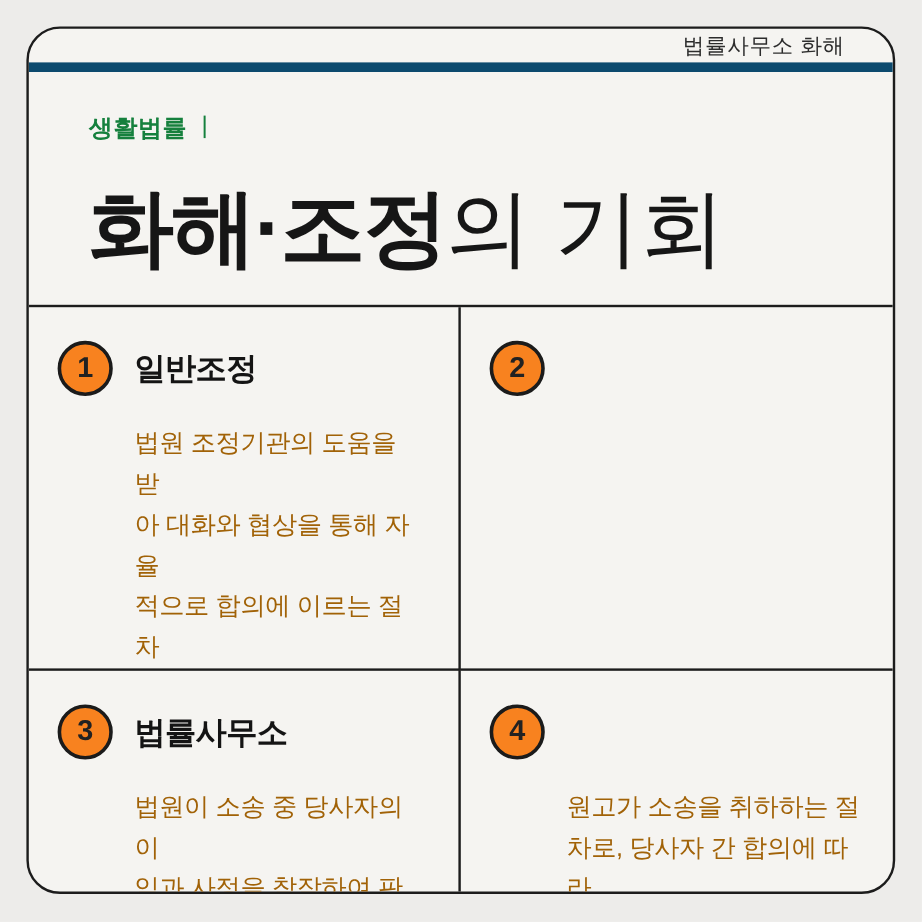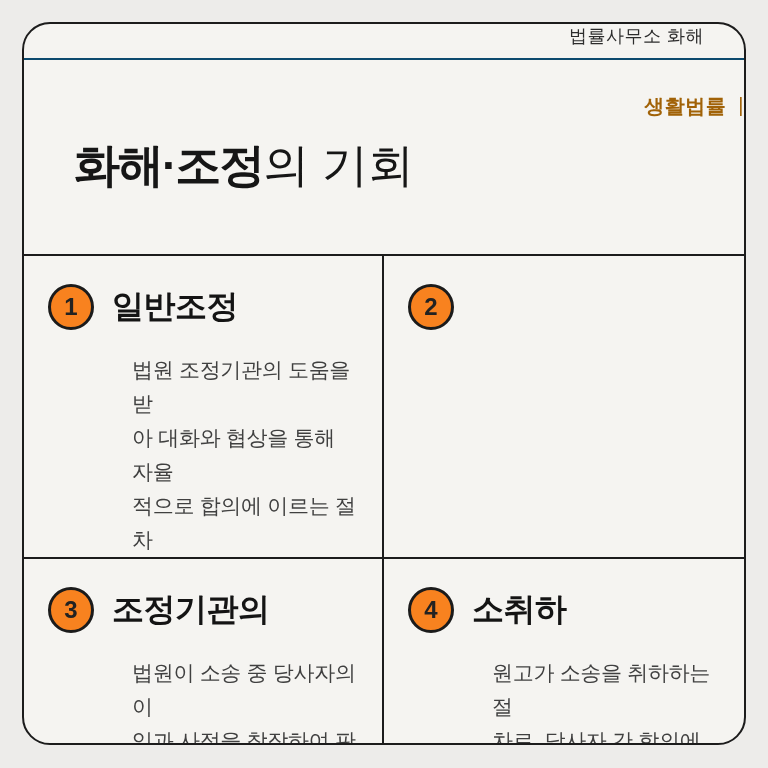--- a/index.html
+++ b/index.html
@@ -16,50 +16,50 @@
     background: #f5f4f1;
     border: 2px solid #1c1c1c;
     border-radius: 28px;
     overflow: hidden;
     display: flex;
     flex-direction: column;
   }
   .card-header {
     height: 36px;
     flex: 0 0 36px;
-    border-bottom: 2px solid #0c4a6e;
+    border-bottom: 8px solid #0c4a6e;
     display: flex;
+    align-items: center;
     justify-content: flex-end;
     padding-right: 40px;
   }
   .brand {
     font-size: 18px;
     font-weight: 500;
     color: #2c2c2c;
     letter-spacing: 0.5px;
   }
   .title-section {
     flex: 0 0 196px;
     border-bottom: 2px solid #1c1c1c;
     padding: 33px 0 0 50px;
   }
   .kicker {
     font-size: 20px;
     font-weight: 700;
-    color: #a16207;
+    color: #15803d;
     display: flex;
     align-items: center;
     gap: 12px;
     letter-spacing: 0.5px;
-    justify-content: flex-end;
   }
   .kicker .bar { font-weight: 400; transform: translateY(-1px); }
   .main-title {
-    margin-top: 20px;
-    font-size: 46px;
+    margin-top: 32px;
+    font-size: 71px;
     color: #161616;
     letter-spacing: -1px;
     line-height: 1.1;
     white-space: nowrap;
   }
   .main-title .bold { font-weight: 800; letter-spacing: -2px; }
   .main-title .light { font-weight: 300; letter-spacing: 0px; }
   .grid {
     flex: 1 1 auto;
     display: grid;
@@ -81,30 +81,30 @@
     background: #f8821f;
     border: 3px solid #1b1b1b;
     display: flex;
     align-items: center;
     justify-content: center;
     font-size: 24px;
     font-weight: 700;
     color: #222222;
   }
   .cell-title {
-    font-size: 32px;
+    font-size: 26px;
     font-weight: 700;
     color: #141414;
     letter-spacing: -0.5px;
   }
   .cell-body {
-    margin: 23px 0 0 84px;
+    margin: 23px 0 0 64px;
     font-size: 21px;
     line-height: 1.62;
-    color: #404040;
+    color: #a16207;
     white-space: pre-line;
     letter-spacing: -0.3px;
   }
 </style>
 </head>
 <body>
 
 <div class="card">
 
   <div class="card-header">
@@ -133,31 +133,30 @@
 
     <div class="cell b-bottom">
       <div class="cell-head">
         <div class="num-badge">2</div>
       </div>
     </div>
 
     <div class="cell b-right">
       <div class="cell-head">
         <div class="num-badge">3</div>
-        <div class="cell-title">조정기관의</div>
+        <div class="cell-title">법률사무소</div>
       </div>
       <p class="cell-body">법원이 소송 중 당사자의 이
 익과 사정을 참작하여 판결
 대신 화해를 권고하는 결정</p>
     </div>
 
     <div class="cell">
       <div class="cell-head">
         <div class="num-badge">4</div>
-        <div class="cell-title">소취하</div>
       </div>
       <p class="cell-body">원고가 소송을 취하하는 절
 차로, 당사자 간 합의에 따라
 소송을 종료시키는 방법</p>
     </div>
 
   </div>
 </div>
 
 </body></html>

